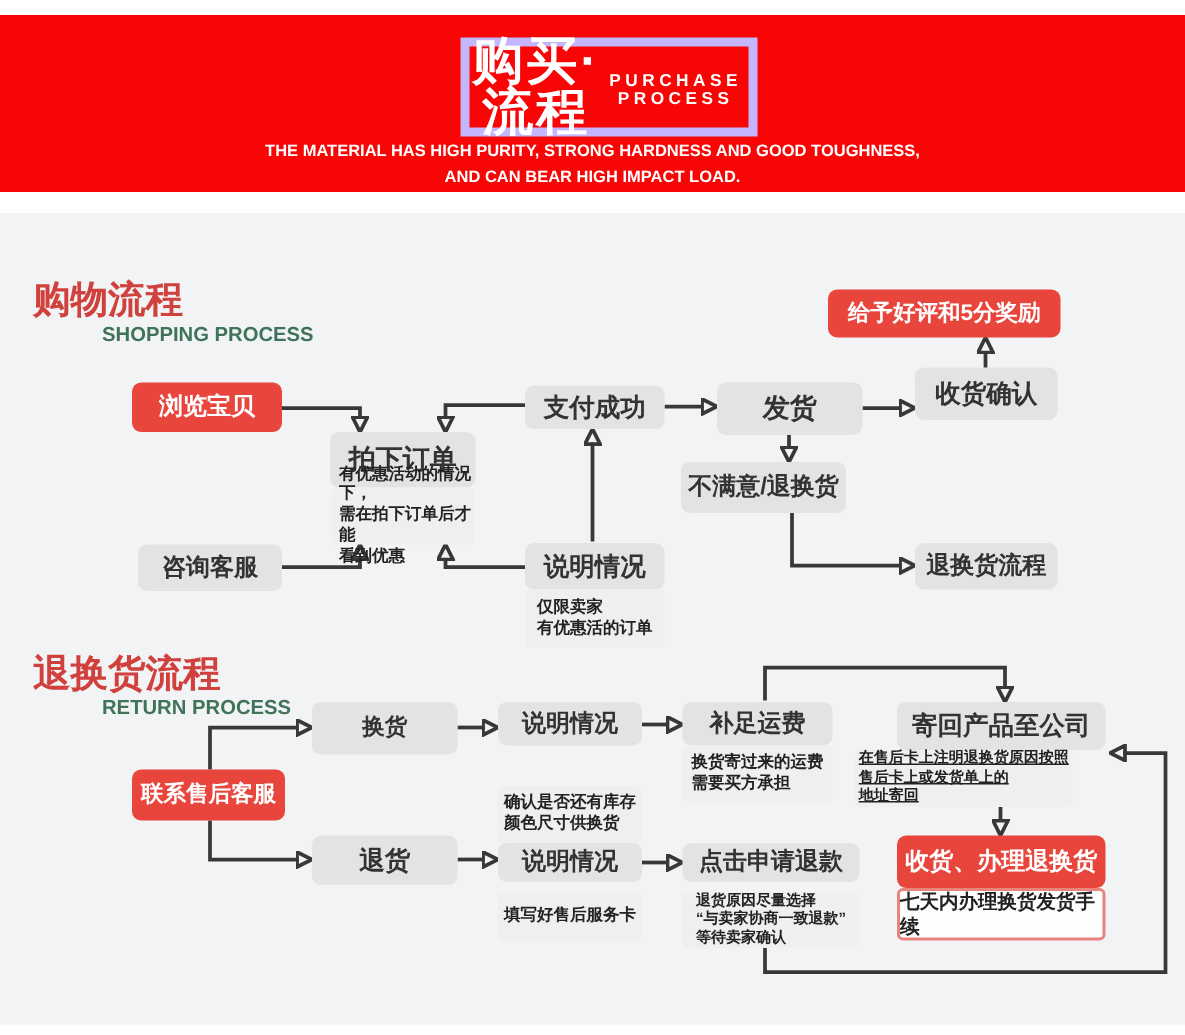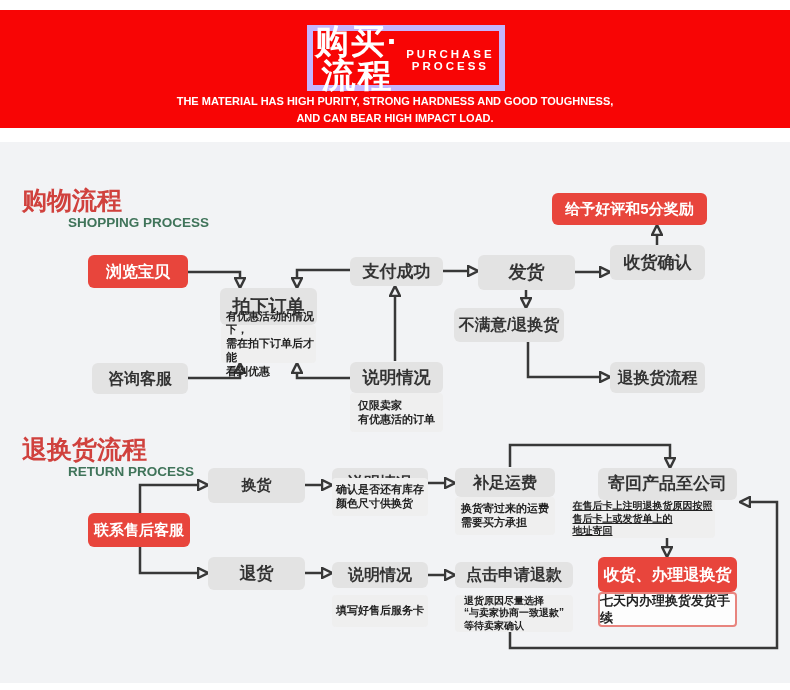--- a/index.html
+++ b/index.html
@@ -106,21 +106,21 @@
   <div class="node gray" style="left:610px;top:245px;width:95px;height:35px;font-size:17px;font-family:Liberation Serif, serif;">收货确认</div>
   <div class="node gray" style="left:610px;top:362px;width:95px;height:31px;font-size:16px;">退换货流程</div>
   <div class="node red" style="left:552px;top:193px;width:155px;height:32px;font-size:15px;">给予好评和5分奖励</div>
 
   <div class="sec-title" style="left:22px;top:437px;">退换货流程</div>
   <div class="sec-sub" style="left:23px;top:465px;">RETURN PROCESS</div>
 
   <div class="node red" style="left:88px;top:513px;width:102px;height:34px;font-size:15px;">联系售后客服</div>
   <div class="node gray" style="left:208px;top:468px;width:97px;height:35px;font-size:15px;">换货</div>
   <div class="node gray" style="left:332px;top:468px;width:96px;height:29px;font-size:16px;">说明情况</div>
-  <div class="node note" style="left:332px;top:478px;width:96px;height:38px;font-size:11px;">确认是否还有库存
+  <div class="node note" style="left:332px;top:524px;width:96px;height:38px;font-size:11px;">确认是否还有库存
 颜色尺寸供换货</div>
   <div class="node gray" style="left:455px;top:468px;width:100px;height:29px;font-size:16px;">补足运费</div>
   <div class="node note" style="left:455px;top:497px;width:100px;height:38px;font-size:11px;">换货寄过来的运费
 需要买方承担</div>
   <div class="node gray" style="left:208px;top:557px;width:97px;height:33px;font-size:17px;">退货</div>
   <div class="node gray" style="left:332px;top:562px;width:96px;height:26px;font-size:16px;">说明情况</div>
   <div class="node note" style="left:332px;top:595px;width:96px;height:32px;font-size:11px;">填写好售后服务卡</div>
   <div class="node gray" style="left:455px;top:562px;width:118px;height:26px;font-size:16px;">点击申请退款</div>
   <div class="node note" style="left:455px;top:595px;width:118px;height:37px;font-size:10px;">退货原因尽量选择
 “与卖家协商一致退款”

